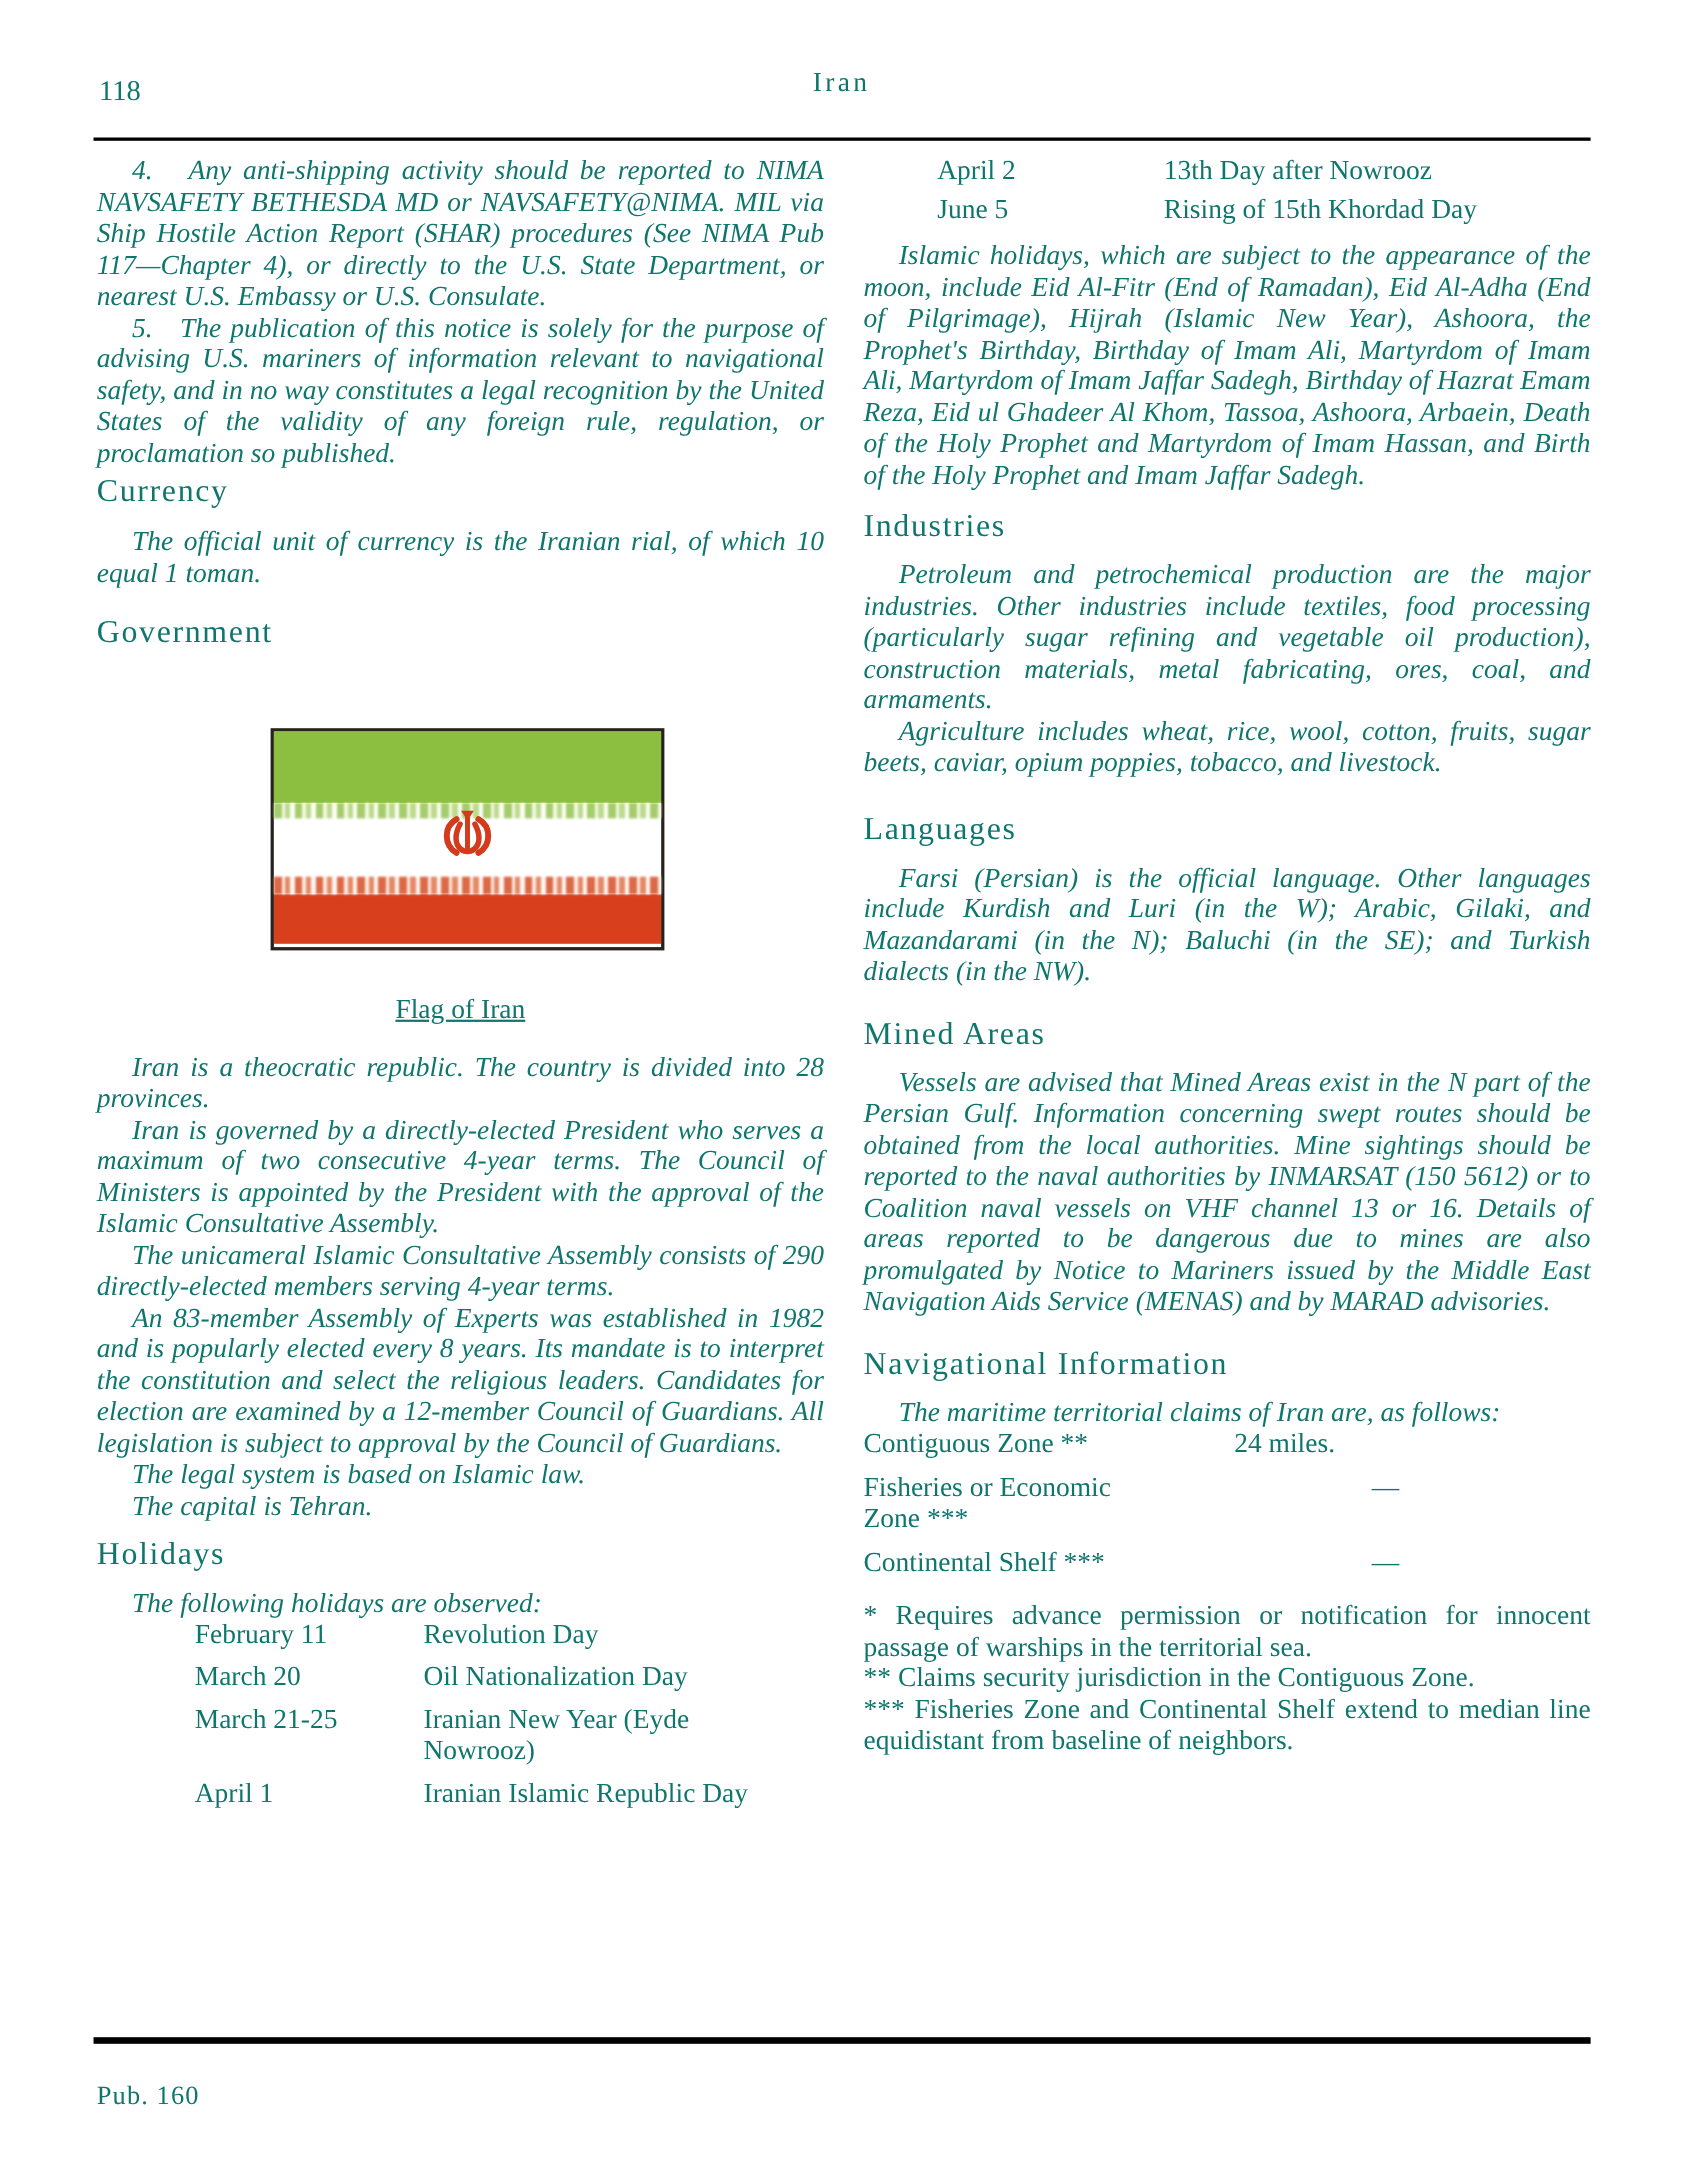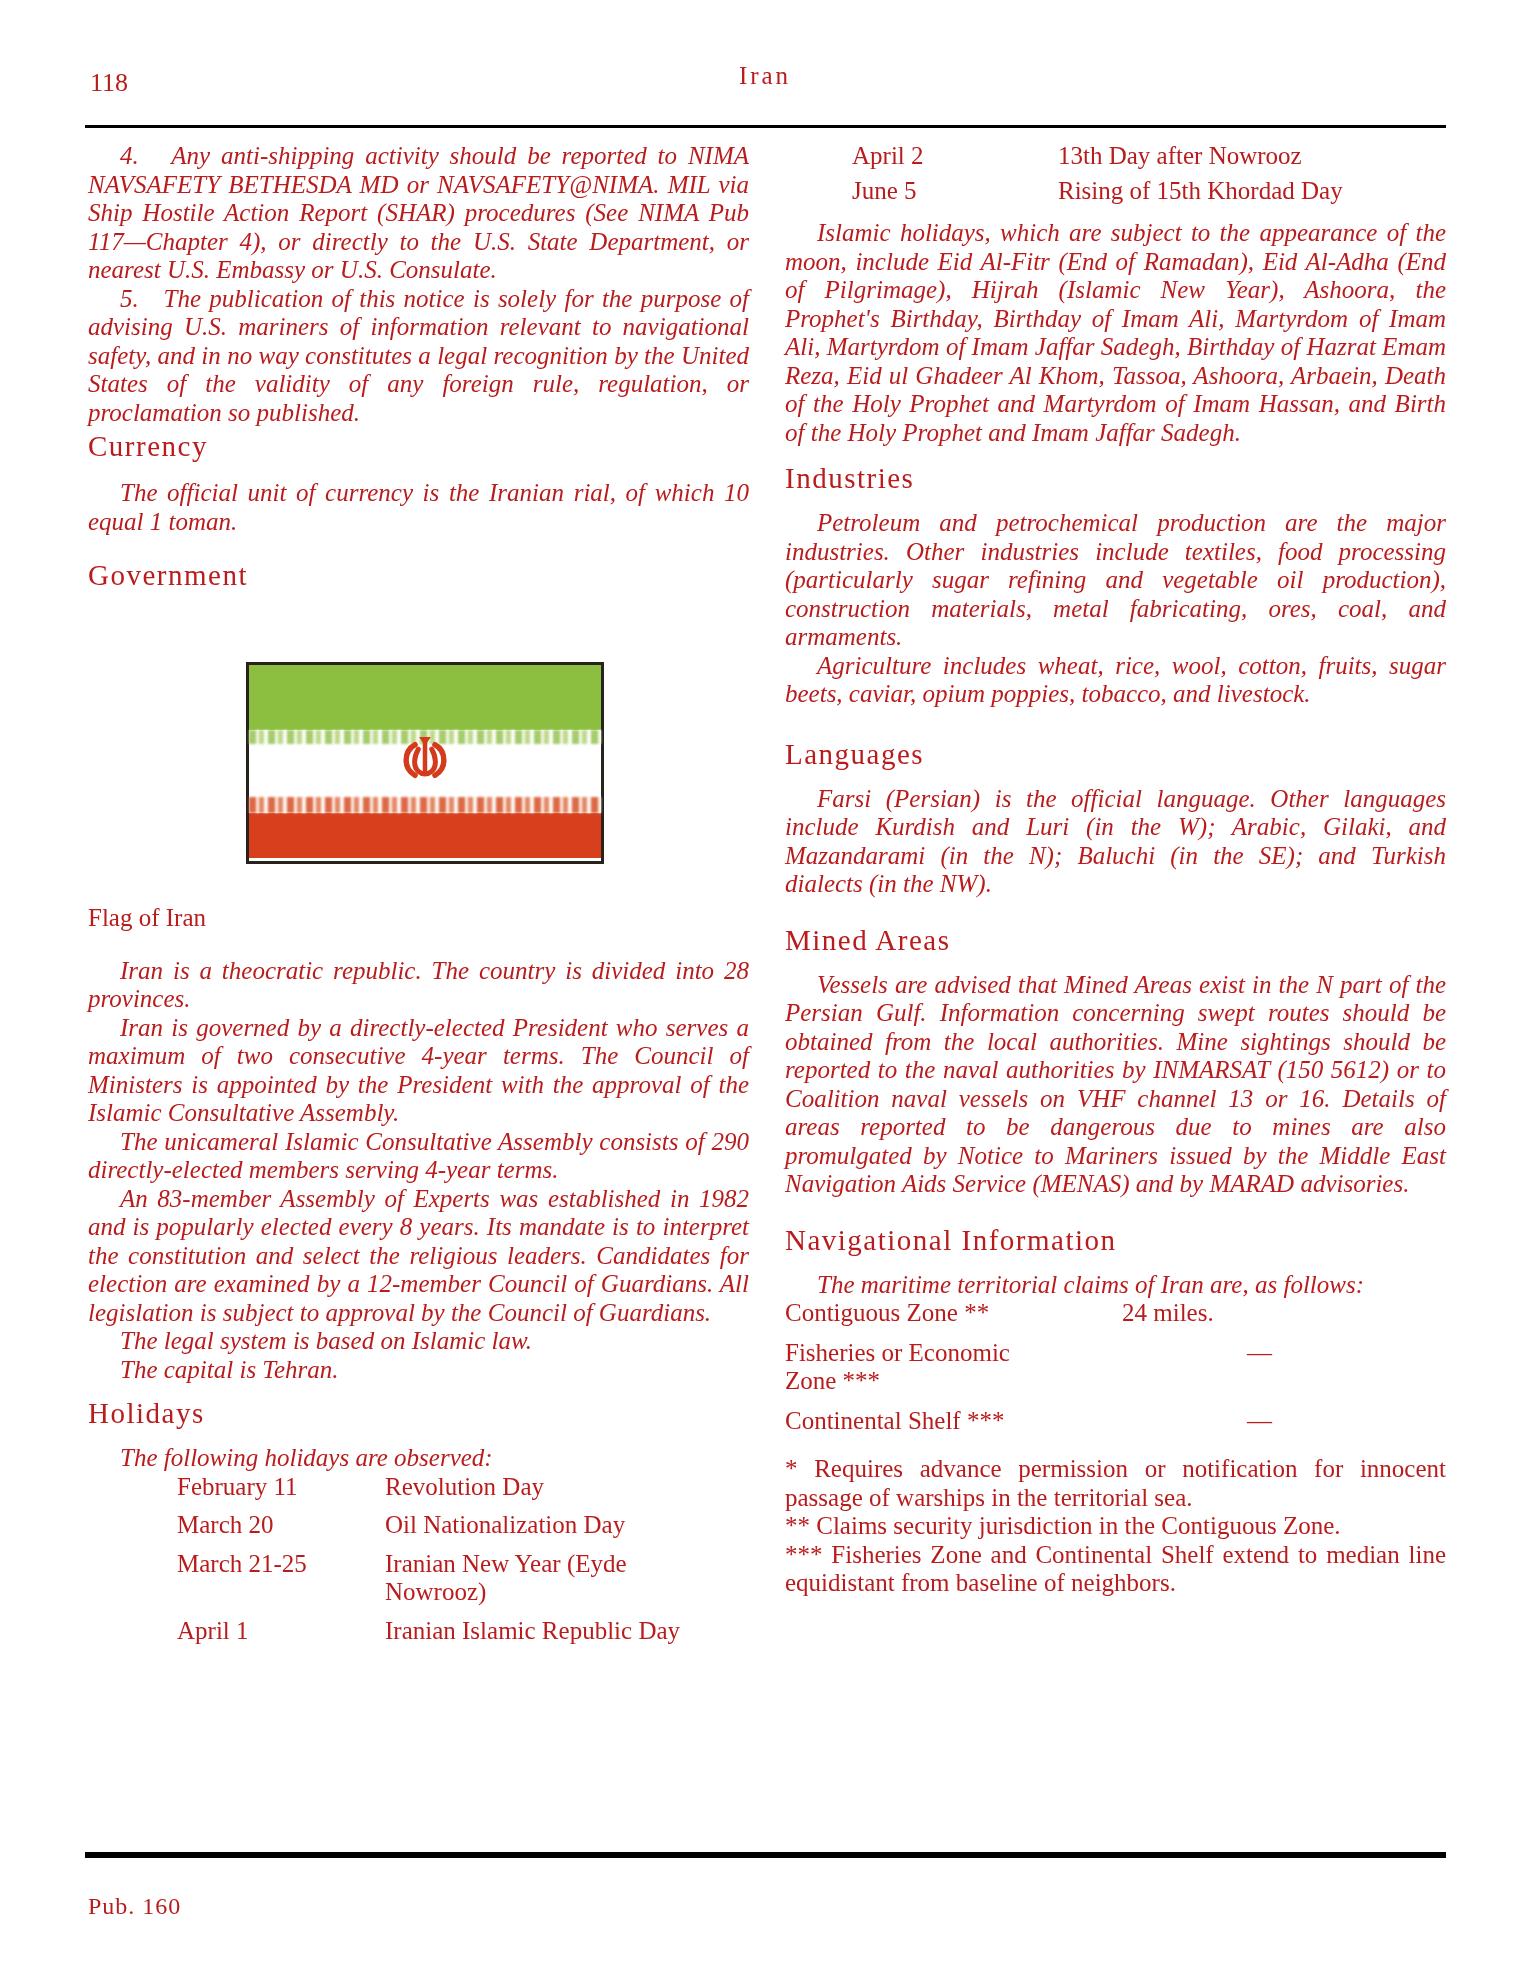--- a/index.html
+++ b/index.html
@@ -1,18 +1,18 @@
 <!DOCTYPE html>
 <html><head>
 <meta charset="utf-8">
 <style>
   html,body{margin:0;padding:0;background:#d9d9d9;}
   .page{
     position:relative;width:1530px;height:1980px;background:#ffffff;
-    font-family:"Liberation Serif","DejaVu Serif",serif;color:#b91c1c;
+    font-family:"Liberation Serif","DejaVu Serif",serif;color:#0f766e;
     margin:0 auto;overflow:hidden;
   }
   .page-number{position:absolute;left:90px;top:68px;font-size:26px;}
   .page-title{position:absolute;left:0;top:62px;width:100%;text-align:center;font-size:25px;letter-spacing:3px;}
   .header-rule{position:absolute;left:85px;top:125px;width:1361px;height:3px;background:#000;}
   .footer-rule{position:absolute;left:85px;top:1852px;width:1361px;height:6px;background:#000;}
   .pub{position:absolute;left:88px;top:1893px;font-size:24px;letter-spacing:1px;}
 
   .col{position:absolute;top:142px;width:661px;font-size:25px;line-height:28.5px;}
   .col-left{left:88px;}
@@ -48,21 +48,21 @@
   .flag-wrap{width:358px;margin-left:158px;}
   .flag{position:relative;width:358px;height:202px;border:3px solid #27221c;box-sizing:border-box;background:#fff;}
   .stripe{width:100%;}
   .s-green{height:65px;background:#8cbe3f;}
   .s-gband{height:14px;background:repeating-linear-gradient(90deg,#a6cd6d 0 7px,#f1f7e3 7px 10px,#bedа8e 10px 15px,#fbfdf6 15px 19px);
            background:repeating-linear-gradient(90deg,#a6cd6d 0 7px,#f1f7e3 7px 10px,#beda8e 10px 15px,#fbfdf6 15px 19px);filter:blur(1.1px);}
   .s-white{height:53px;background:#ffffff;}
   .s-rband{height:16px;background:repeating-linear-gradient(90deg,#dd6a47 0 7px,#faeae4 7px 10px,#e58a67 10px 15px,#fdf6f3 15px 19px);filter:blur(1.1px);}
   .s-red{height:45px;background:#d8401d;}
   .emblem{position:absolute;left:50%;top:68px;transform:translateX(-50%);width:58px;height:54px;filter:blur(0.4px);}
-  .caption{margin-top:40px;}
+  .caption{text-align:center;margin-top:40px;text-decoration:underline;}
 </style>
 </head>
 <body>
 
 <div class="page">
 
   <div class="page-number">118</div>
   <div class="page-title">Iran</div>
   <div class="header-rule"></div>
 

